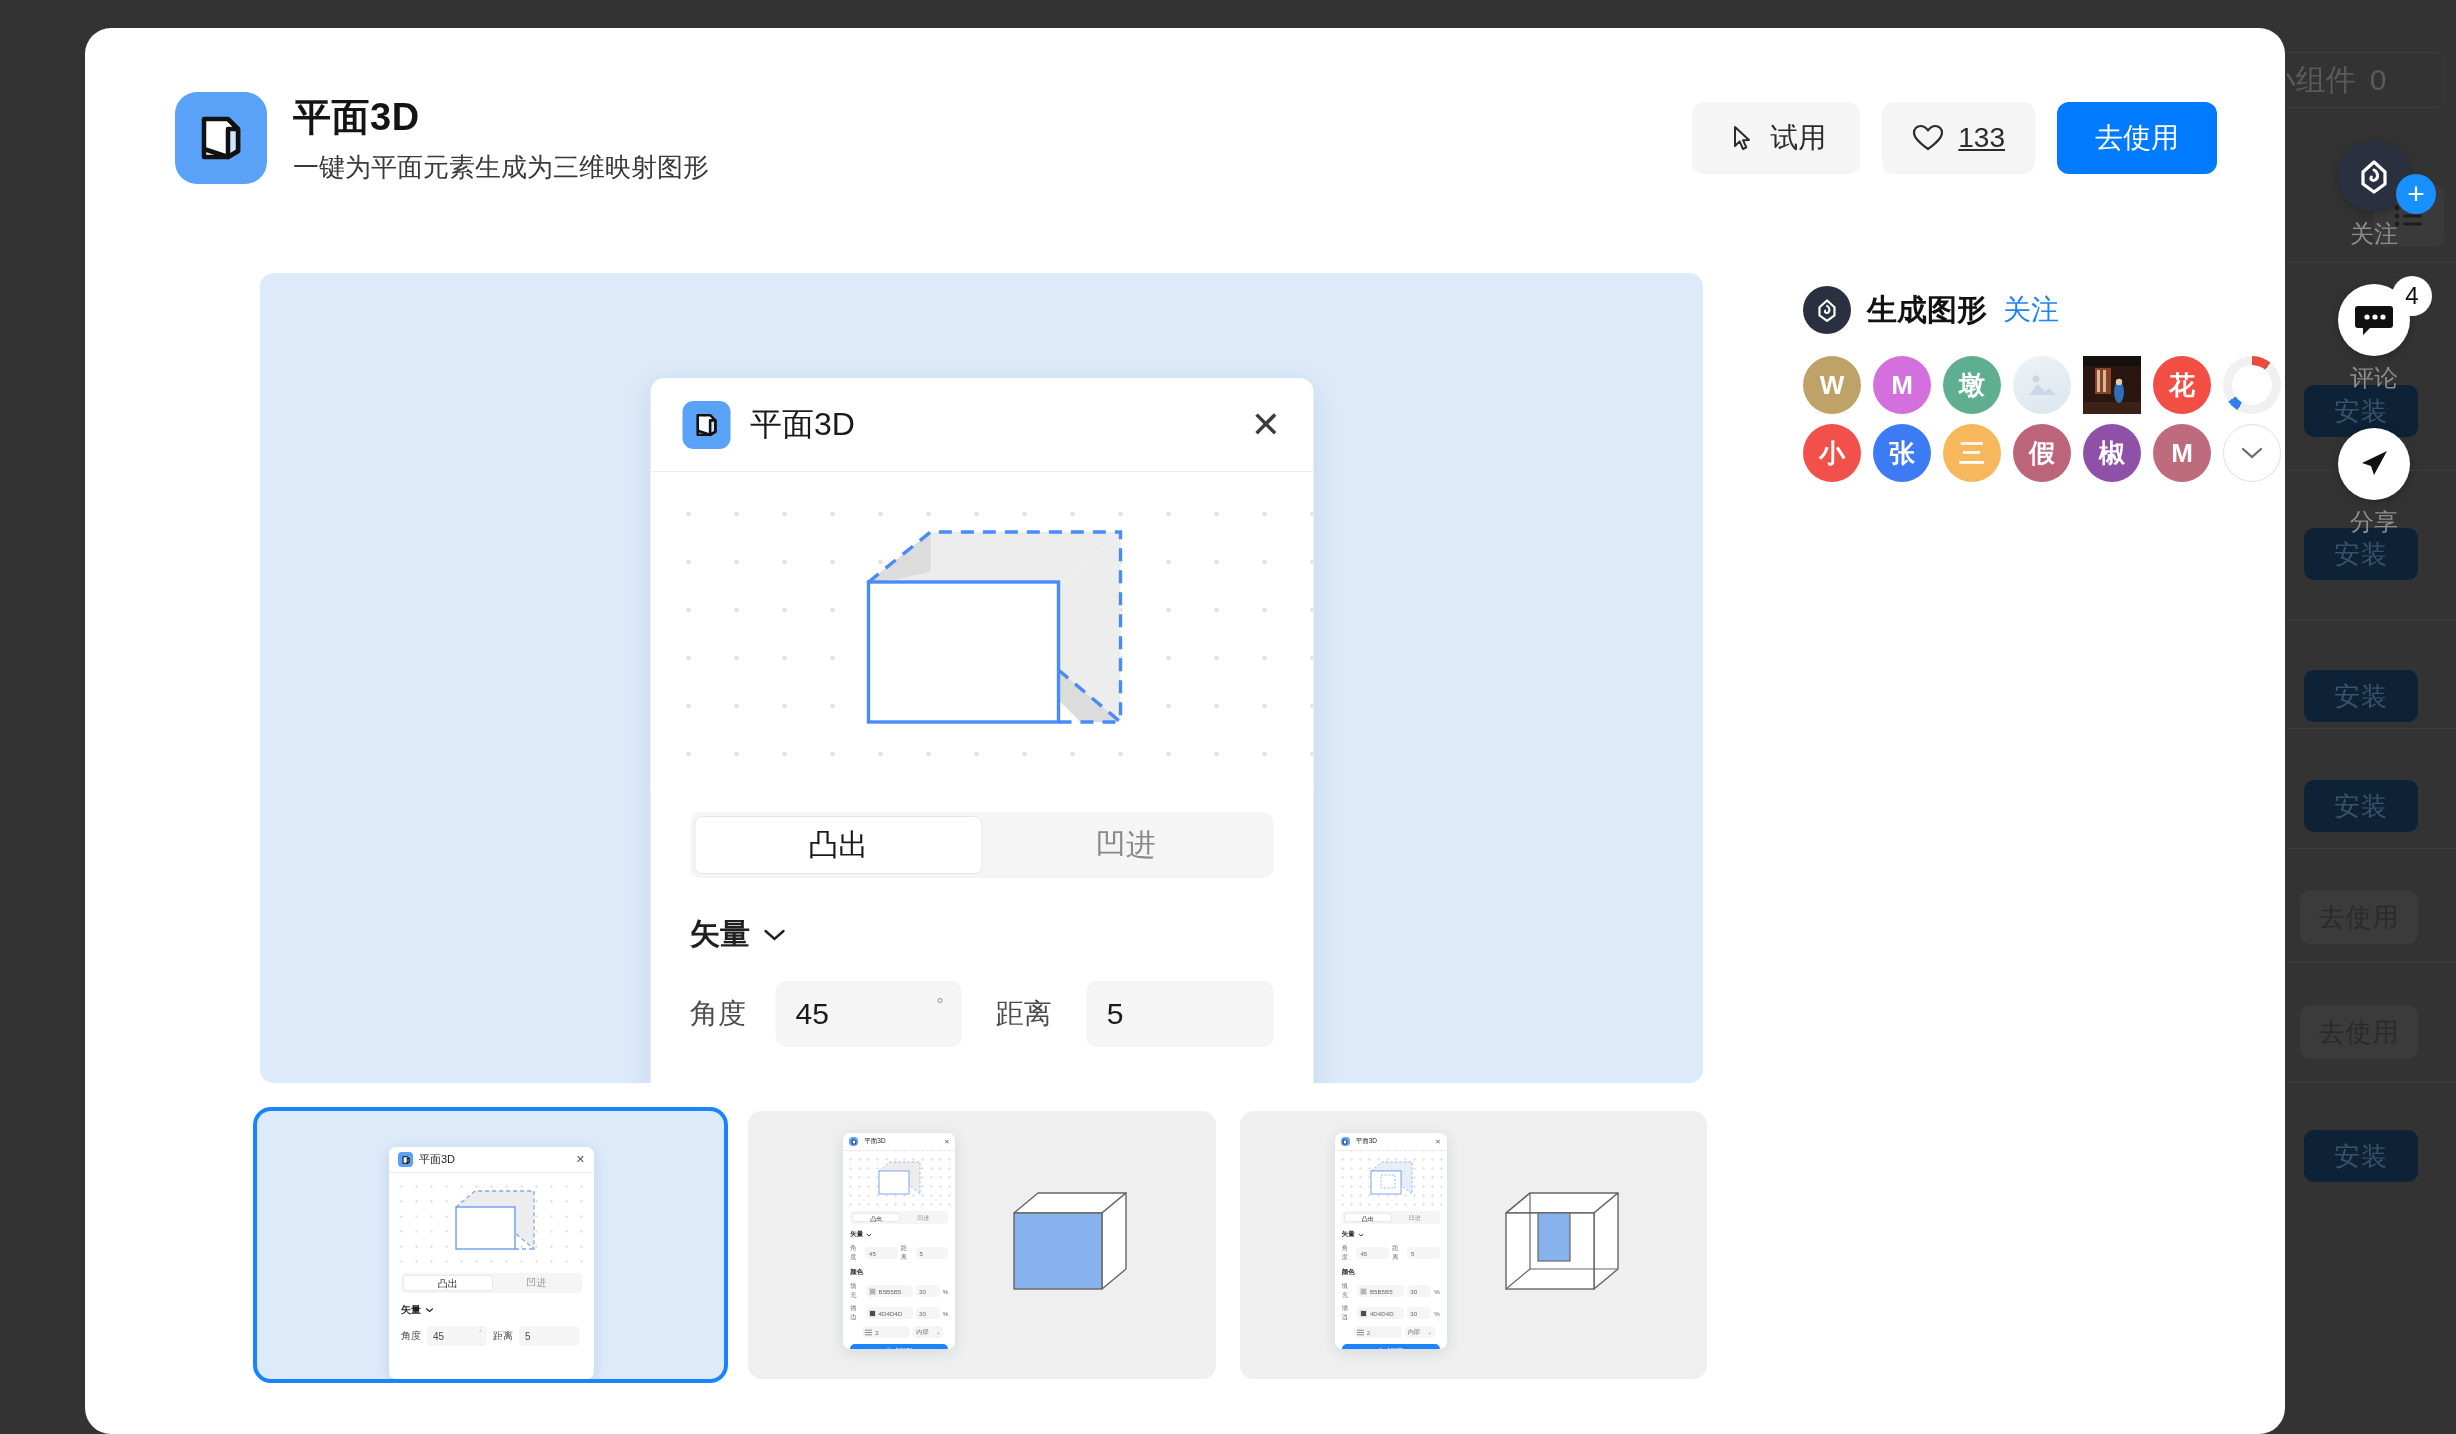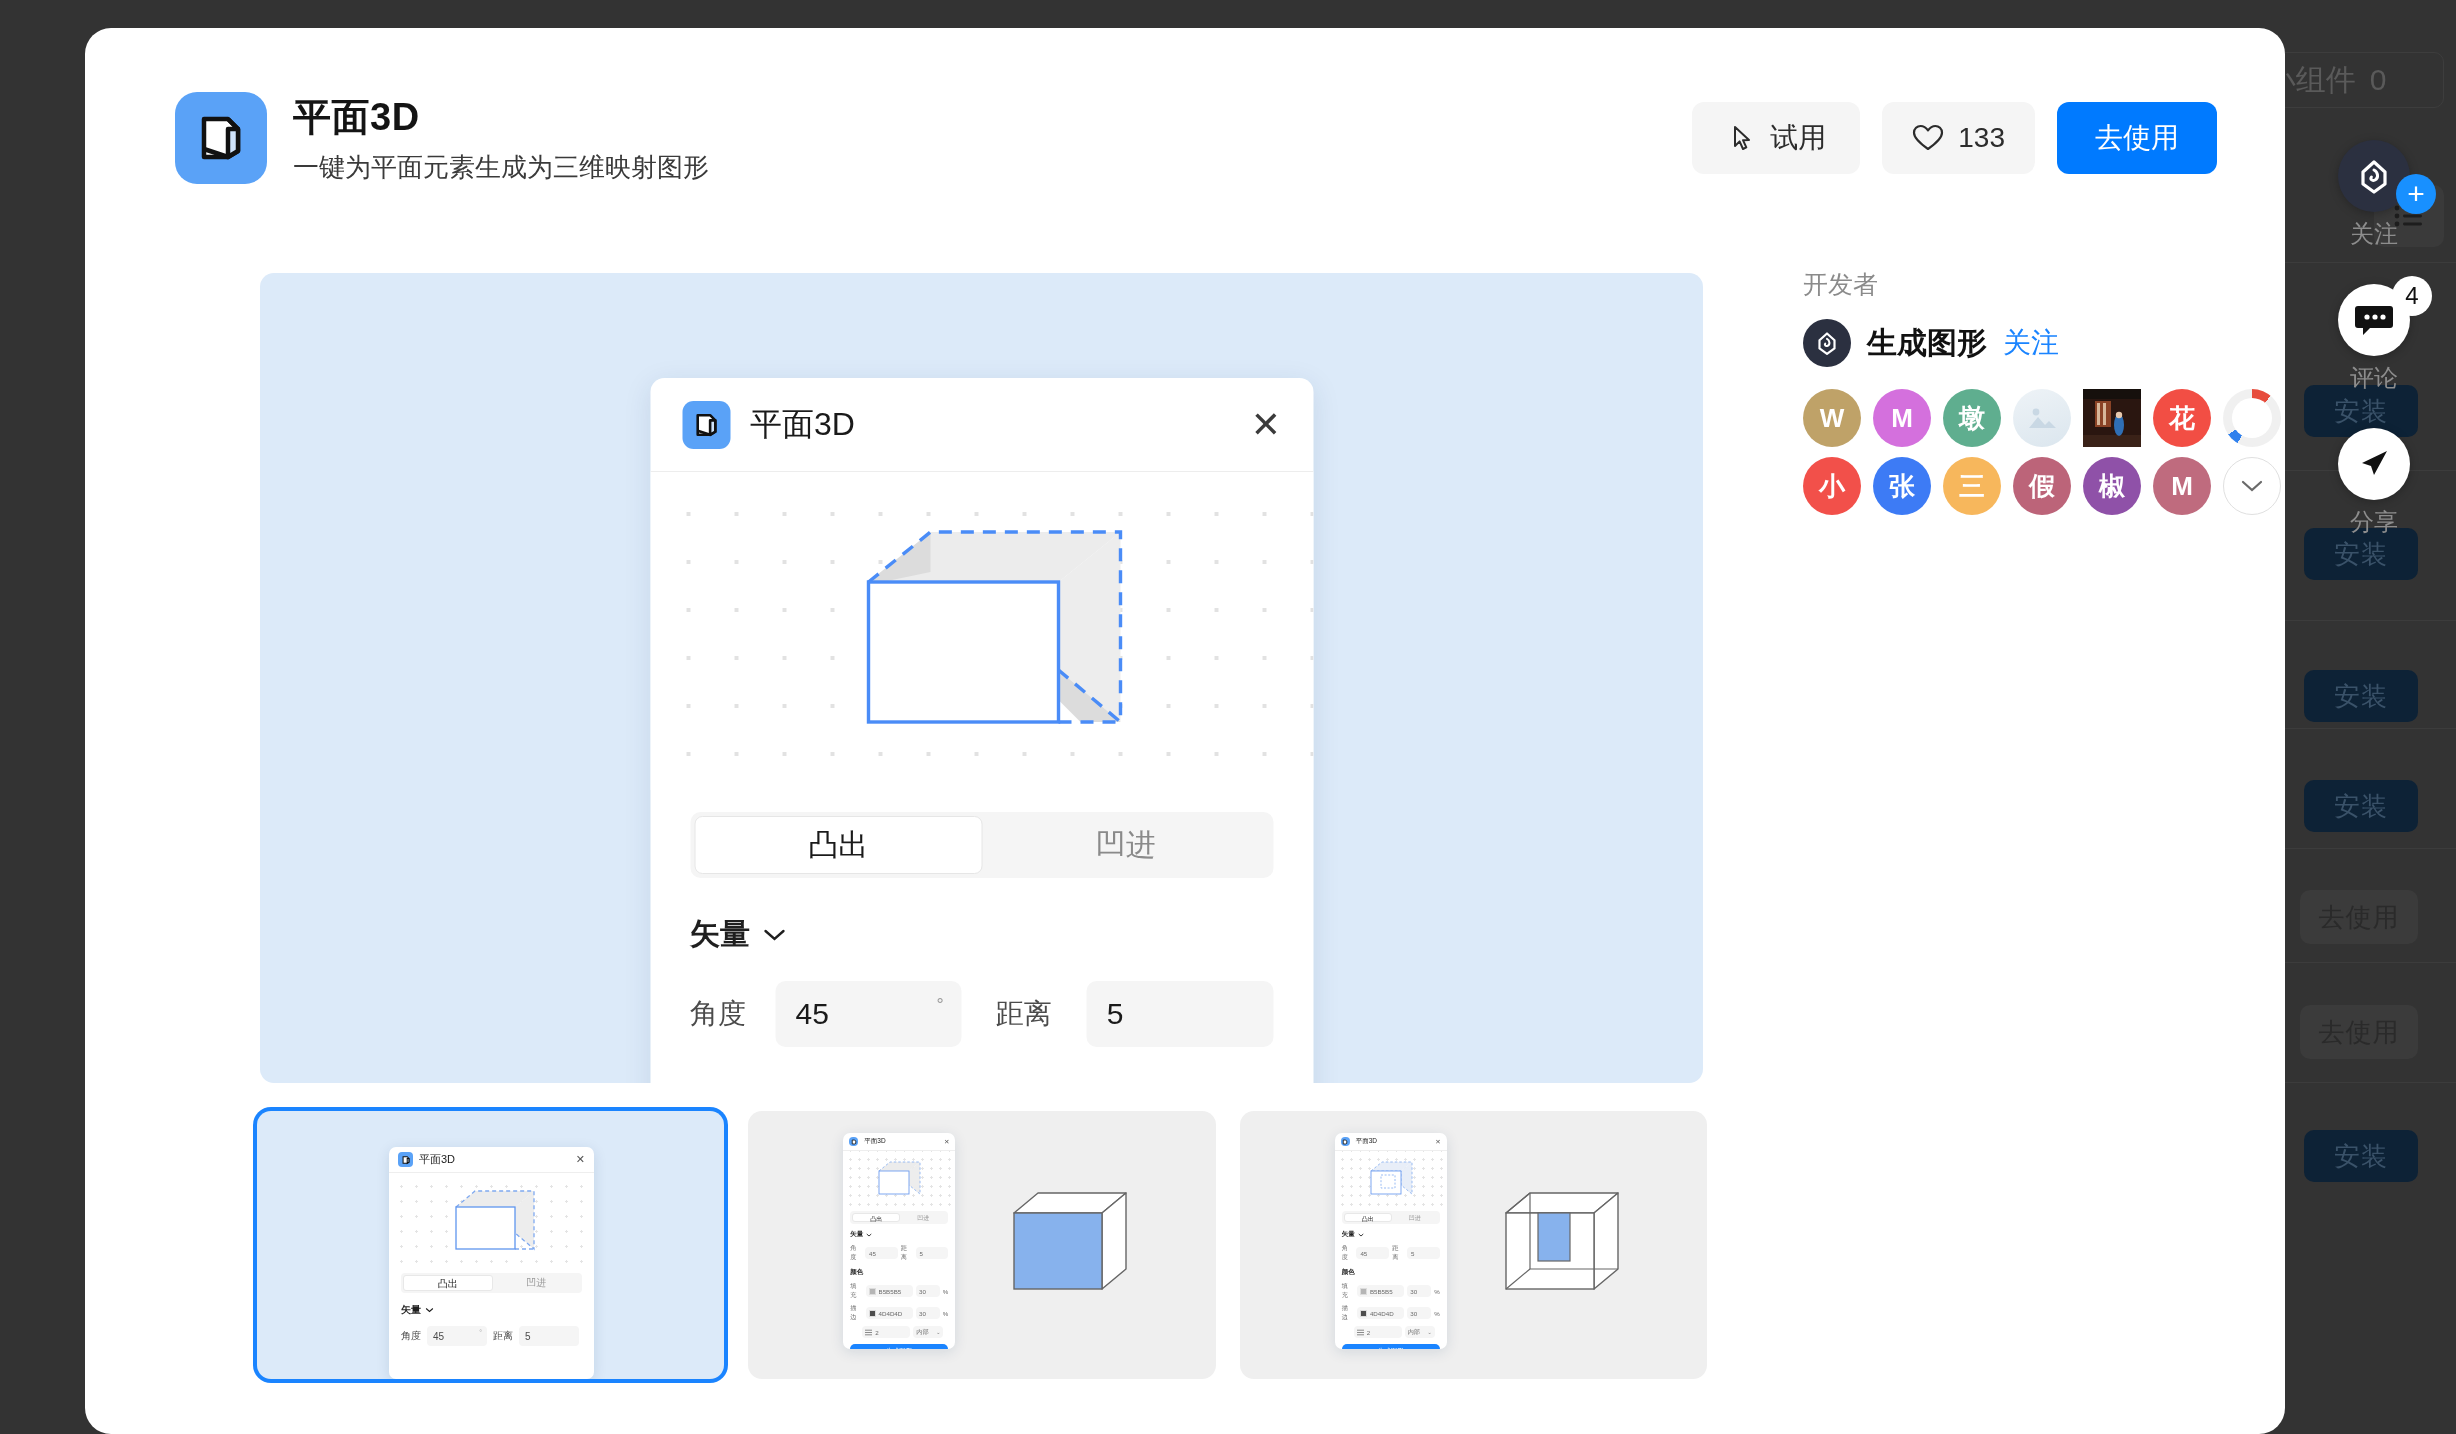--- a/index.html
+++ b/index.html
@@ -105,21 +105,21 @@
   .app-sub   { font-size: 26px; color: #3a3a3a; font-family: Liberation Serif, serif; }
 
   .header-actions { display: flex; align-items: center; gap: 22px; }
   .btn {
     height: 72px; border-radius: 12px;
     display: flex; align-items: center; justify-content: center; gap: 14px;
     font-size: 28px; cursor: pointer; border: none;
     font-family: inherit;
   }
   .btn-ghost { background: #f5f5f5; color: #2c2c2c; padding: 0 34px; }
-  .btn-like  { background: #f5f5f5; color: #2c2c2c; padding: 0 30px; }
+  .btn-like  { background: #f5f5f5; color: #2c2c2c; padding: 0 30px; text-decoration: underline; }
   .btn-primary { background: #007aff; color: #ffffff; padding: 0 38px; font-weight: 500; }
 
   
   .preview {
     position: absolute; left: 175px; top: 245px;
     width: 1443px; height: 810px;
     background: #dceaf9;
     border-radius: 14px;
     overflow: hidden;
   }
@@ -700,21 +700,20 @@
         <line x1="4" y1="24" x2="28" y2="4" stroke="#666" stroke-width="1.2"></line>
         <line x1="4" y1="100" x2="28" y2="80" stroke="#666" stroke-width="1.2"></line>
         <line x1="28" y1="4" x2="28" y2="80" stroke="#666" stroke-width="1.2"></line>
         <line x1="28" y1="80" x2="116" y2="80" stroke="#666" stroke-width="1.2"></line>
         <rect x="36" y="24" width="32" height="48" fill="#87b2ed" stroke="#666" stroke-width="1.2"></rect>
       </svg>
     </div>
   </div>
 
   <div class="info">
-    <div class="info-lbl">开发者</div>
     <div class="dev-row">
       <div class="dev-avatar">
         <svg width="30" height="30" viewBox="0 0 44 44">
           <path d="M22 8 L33 18 L33 30 L22 38 L11 30 L11 18 Z" fill="none" stroke="#fff" stroke-width="3.2" stroke-linejoin="round"></path>
           <path d="M22 16 C26 18 27 24 23 26 C20 27.4 18 25 19.4 23" fill="none" stroke="#fff" stroke-width="3" stroke-linecap="round"></path>
         </svg>
       </div>
       <div class="dev-name">生成图形</div>
       <div class="dev-follow">关注</div>
     </div>

